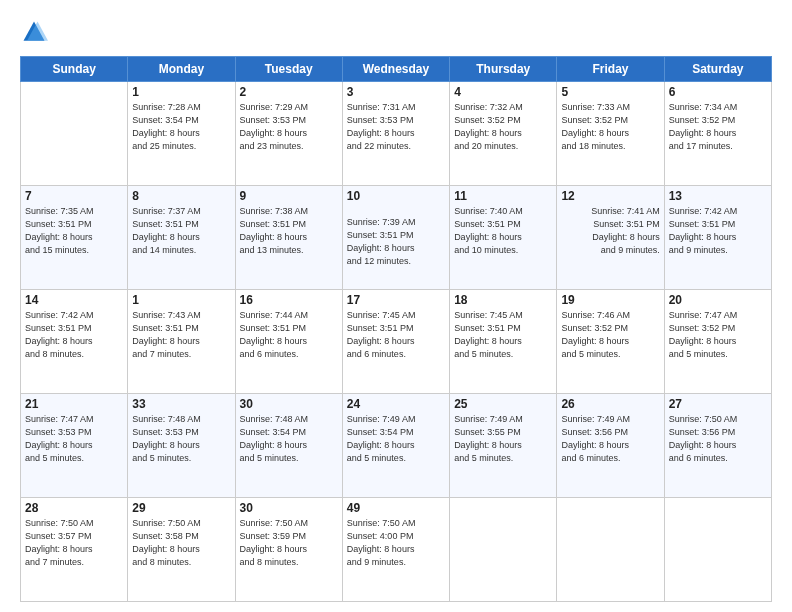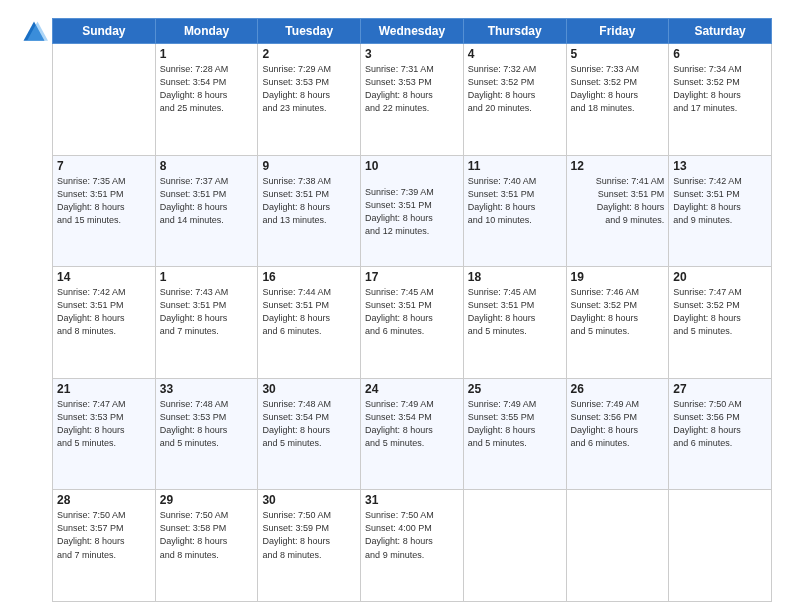--- a/index.html
+++ b/index.html
@@ -8,21 +8,21 @@
       background: #fff;
       width: 792px;
       height: 612px;
       overflow: hidden;
     }
     .page {
       width: 792px;
       height: 612px;
       padding: 18px 20px 10px 20px;
       display: flex;
-      flex-direction: row;
+      flex-direction: column;
     }
     .header {
       display: flex;
       justify-content: space-between;
       align-items: flex-start;
       margin-bottom: 10px;
     }
     .logo {
       display: flex;
       align-items: center;
@@ -342,21 +342,21 @@
 and 8 minutes.</div>
           </td>
           <td>
             <span class="day-number">30</span>
             <div class="day-info" style="white-space: pre-line;">Sunrise: 7:50 AM
 Sunset: 3:59 PM
 Daylight: 8 hours
 and 8 minutes.</div>
           </td>
           <td>
-            <span class="day-number">31</span>
+            <span class="day-number">49</span>
             <div class="day-info" style="white-space: pre-line;">Sunrise: 7:50 AM
 Sunset: 4:00 PM
 Daylight: 8 hours
 and 9 minutes.</div>
           </td>
           <td class="empty-cell"></td>
           <td class="empty-cell"></td>
           <td class="empty-cell"></td>
         </tr>
       </tbody>

